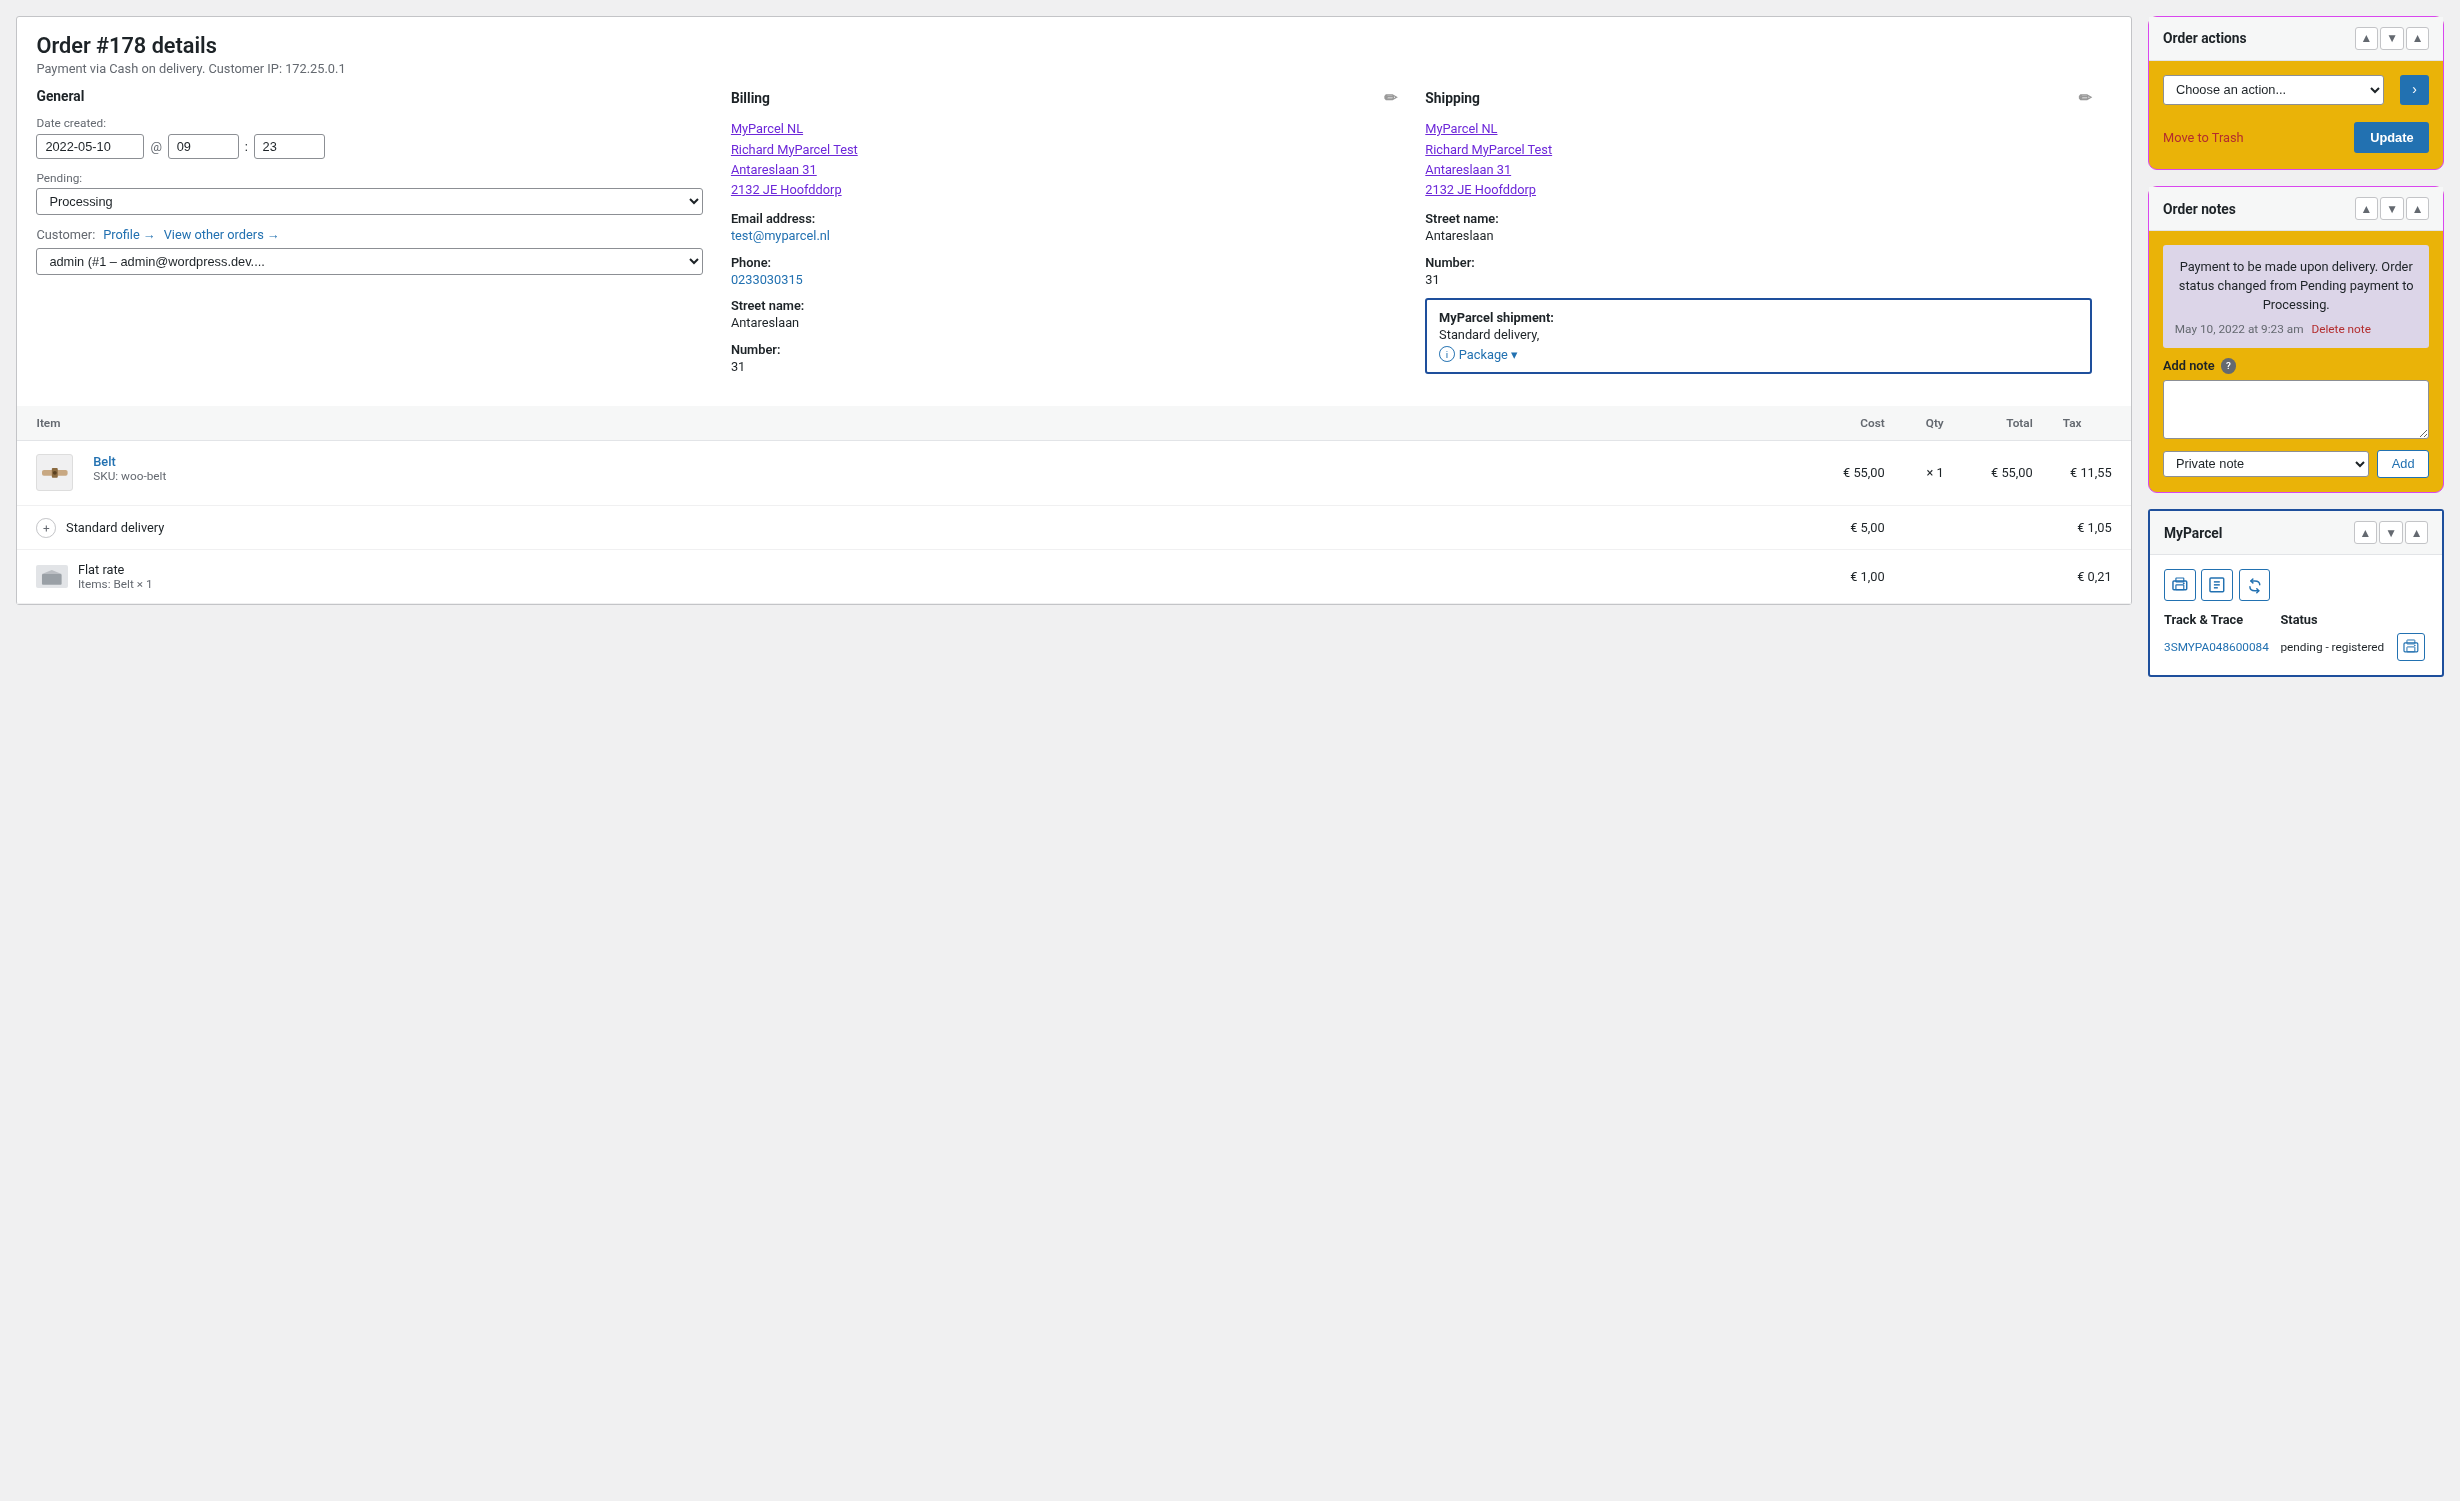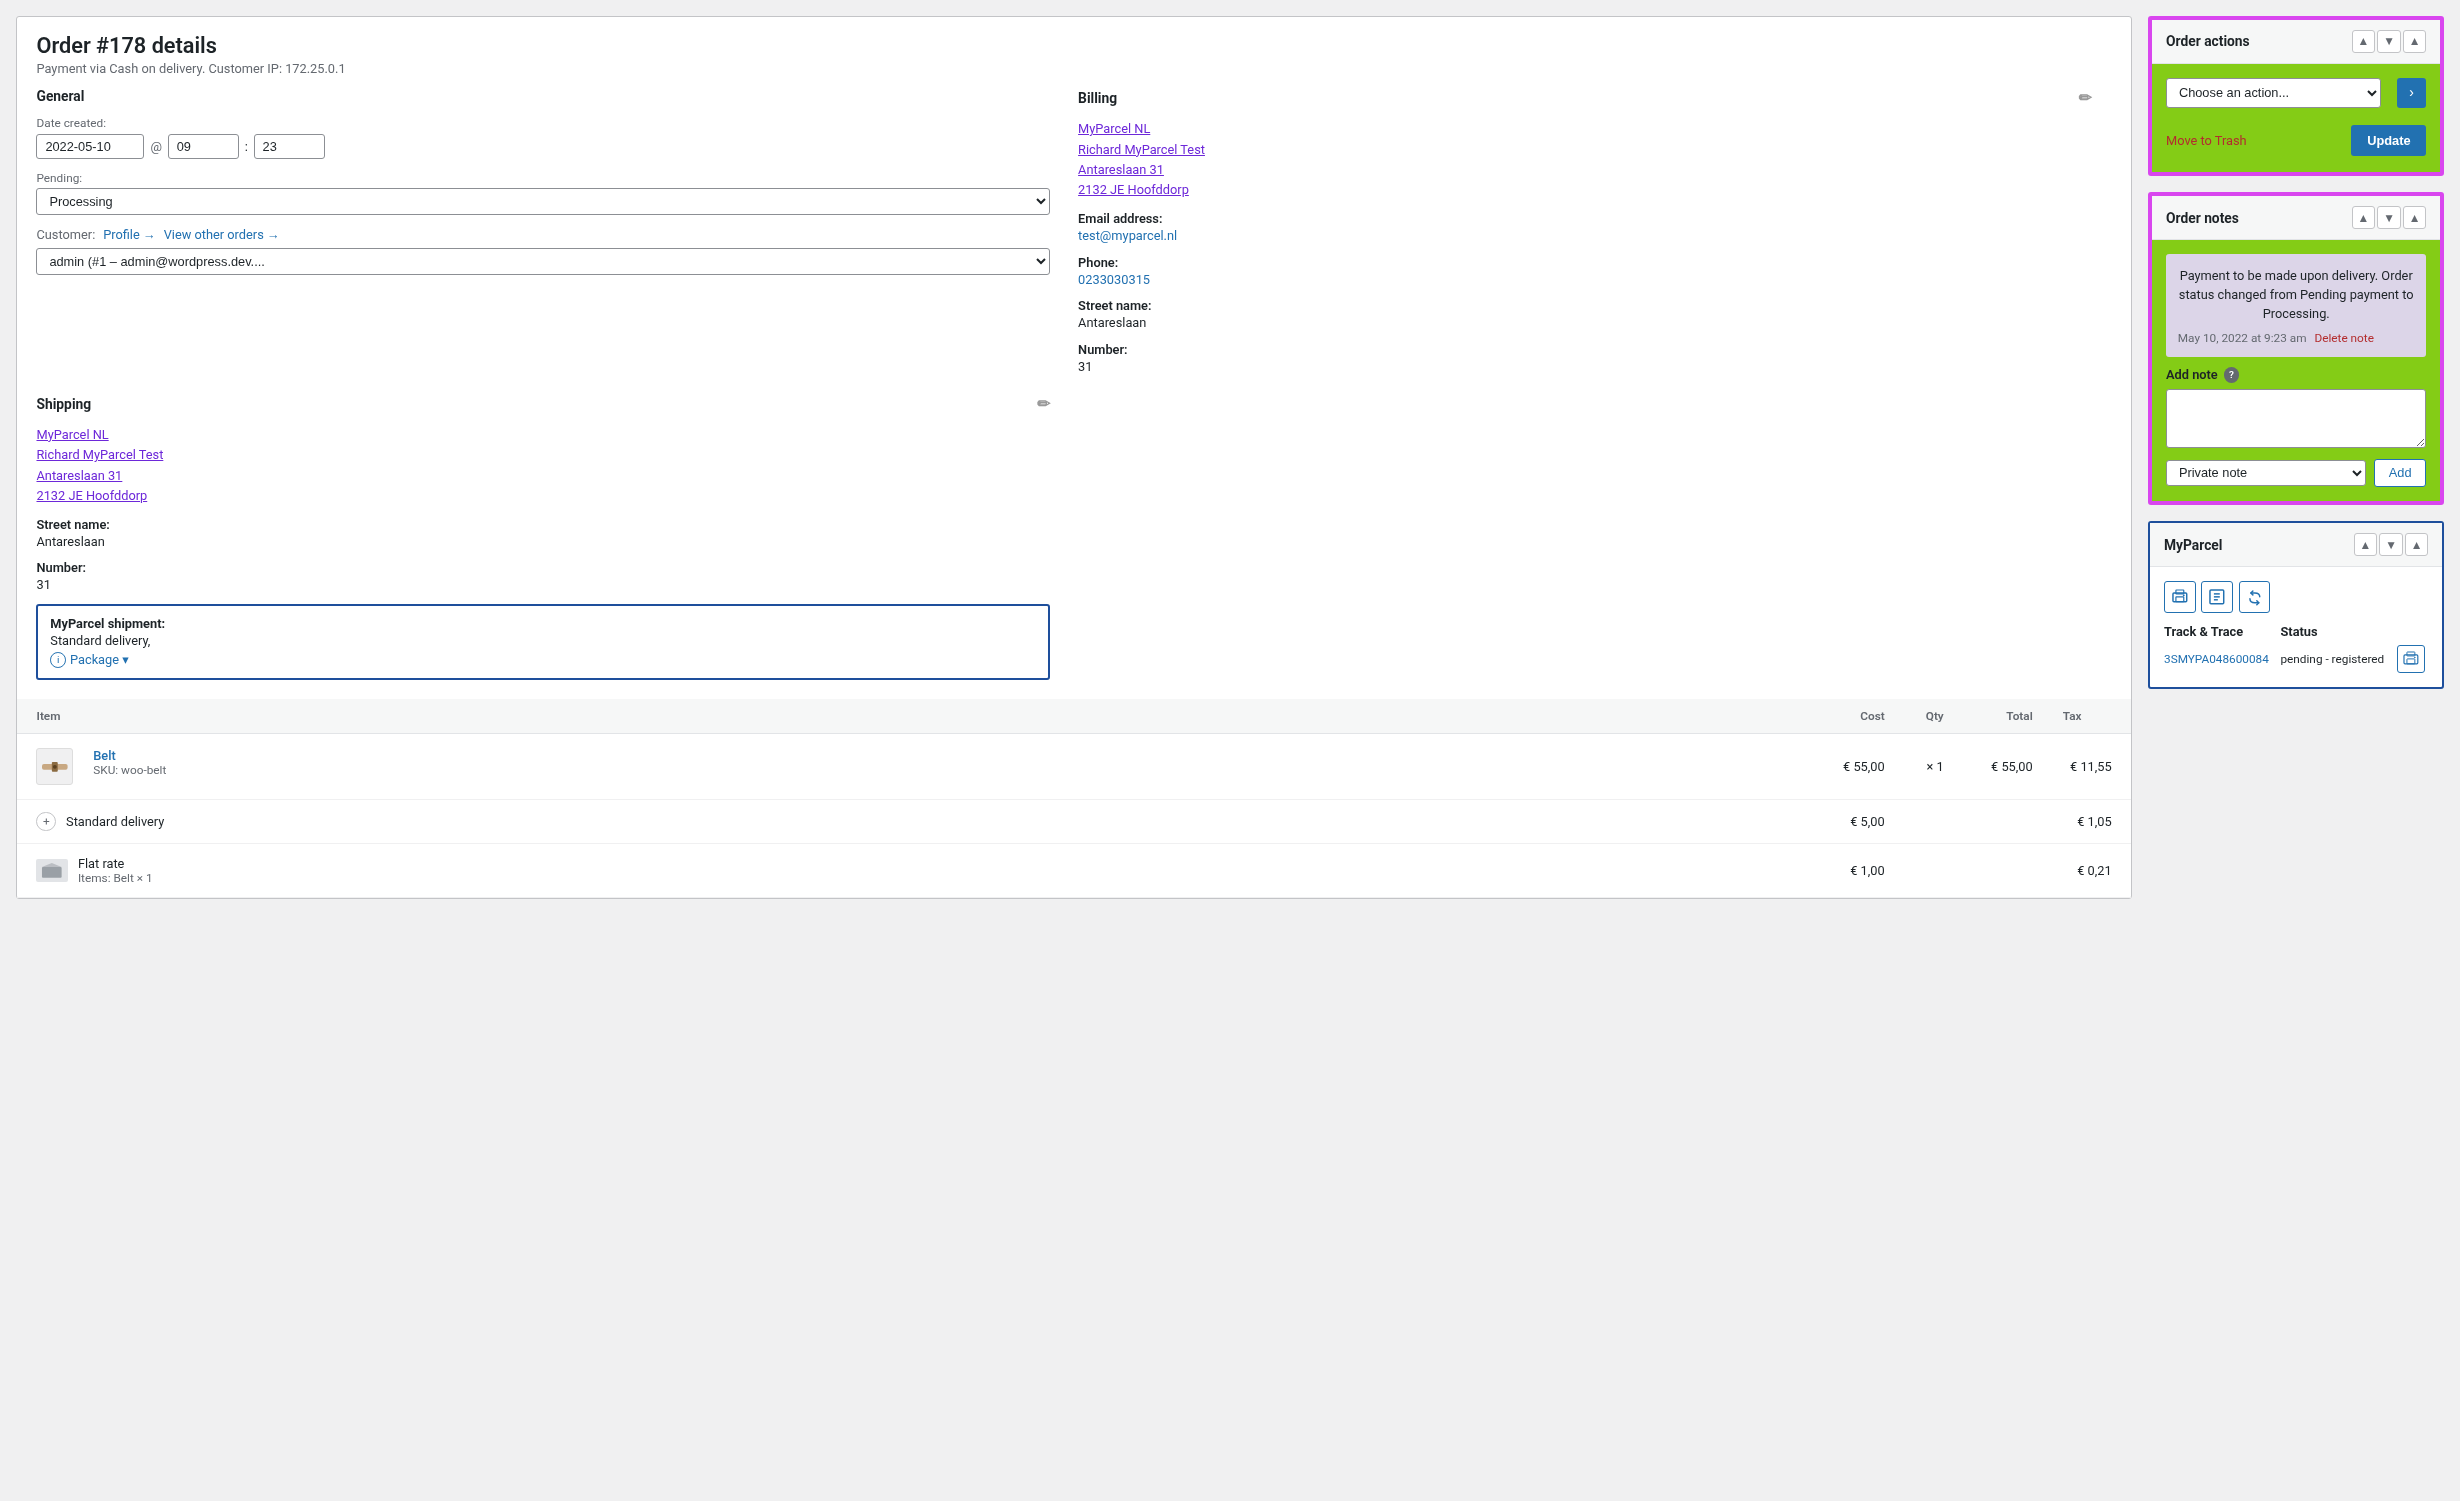--- a/index.html
+++ b/index.html
@@ -11,21 +11,21 @@
 
     
     .card { background: #fff; border: 1px solid #c3c4c7; border-radius: 3px; }
 
     
     .order-header { padding: 15.8px 19.7px 11.8px; }
     .order-title { font-size: 21.7px; font-weight: 600; color: #1d2327; }
     .order-meta { color: #646970; margin-top: 3.9px; font-size: 12.8px; }
 
     
-    .order-sections { display: grid; grid-template-columns: 1fr 1fr; gap: 8px; padding: 0 19.7px 19.7px; }
+    .order-sections { display: grid; grid-template-columns: 1fr 1fr 1fr; gap: 8px; padding: 0 19.7px 19.7px; }
     .section { padding-right: 19.7px; }
     .section-title { font-weight: 700; font-size: 13.8px; margin-bottom: 11.8px; display: flex; align-items: center; justify-content: space-between; }
     .section-title .edit-icon { color: #999; cursor: pointer; font-size: 15.8px; }
 
     .field-label { color: #646970; font-size: 11.8px; margin-bottom: 3.9px; }
     .field-group { margin-bottom: 11.8px; }
 
     input[type="text"], input[type="date"] {
       border: 1px solid #8c8f94;
       border-radius: 3px;
@@ -83,21 +83,21 @@
     .item-cost, .item-qty, .item-total, .item-tax { text-align: right; color: #1d2327; }
     .shipping-row { display: grid; grid-template-columns: 1fr 89px 59px 89px 79px; padding: 11.8px 19.7px; border-bottom: 1px solid #f0f0f1; align-items: center; }
     .shipping-icon { width: 19.7px; height: 19.7px; border: 1px solid #c3c4c7; border-radius: 50%; display: flex; align-items: center; justify-content: center; color: #646970; font-size: 11.8px; cursor: pointer; }
     .shipping-name { color: #1d2327; }
     .flat-rate-row { display: grid; grid-template-columns: 1fr 89px 59px 89px 79px; padding: 11.8px 19.7px; border-bottom: 1px solid #f0f0f1; align-items: center; }
     .flat-icon { width: 31.5px; height: 23.6px; background: #e2e4e7; border-radius: 2px; display: flex; align-items: center; justify-content: center; }
     .flat-name { color: #1d2327; }
     .flat-sub { color: #646970; font-size: 11.8px; }
 
     
-    .panel { background: #84cc16; border: 4px solid #d946ef; border-radius: 3px; }
+    .panel { background: #eab308; border: 1px solid #d946ef; border-radius: 9px; }
     .panel-header { display: flex; align-items: center; justify-content: space-between; padding: 9.9px 13.8px; border-bottom: 1px solid #e2e4e7; background: #f6f7f7; }
     .panel-title { font-weight: 700; font-size: 13.8px; }
     .panel-controls { display: flex; gap: 2px; }
     .panel-ctrl-btn { border: 1px solid #c3c4c7; background: #fff; border-radius: 3px; width: 23.6px; height: 23.6px; display: flex; align-items: center; justify-content: center; cursor: pointer; font-size: 11.8px; color: #646970; }
     .panel-body { padding: 13.8px; }
 
     .action-row { display: flex; gap: 16px; margin-bottom: 11.8px; }
     .action-select { flex: 1; }
     .btn-blue-arrow { background: #2271b1; color: #fff; border: none; border-radius: 3px; width: 29.6px; height: 29.6px; display: flex; align-items: center; justify-content: center; cursor: pointer; font-size: 13.8px; }
     .btn-update { background: #2271b1; color: #fff; border: none; border-radius: 3px; padding: 7.9px 15.8px; font-size: 12.8px; font-weight: 600; cursor: pointer; float: right; }

